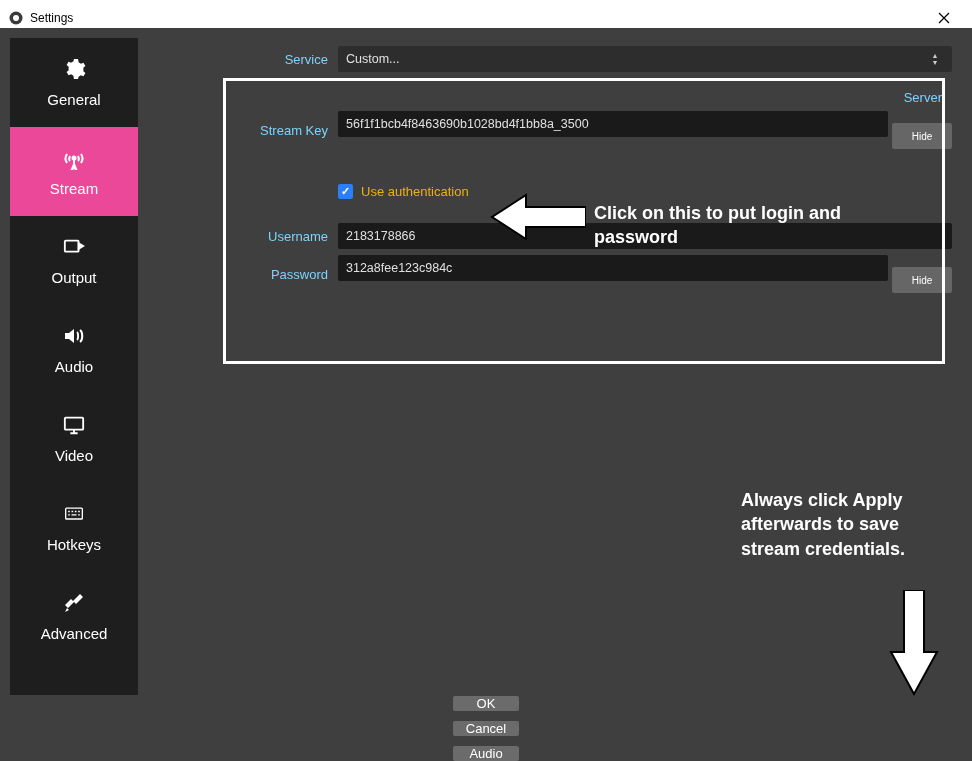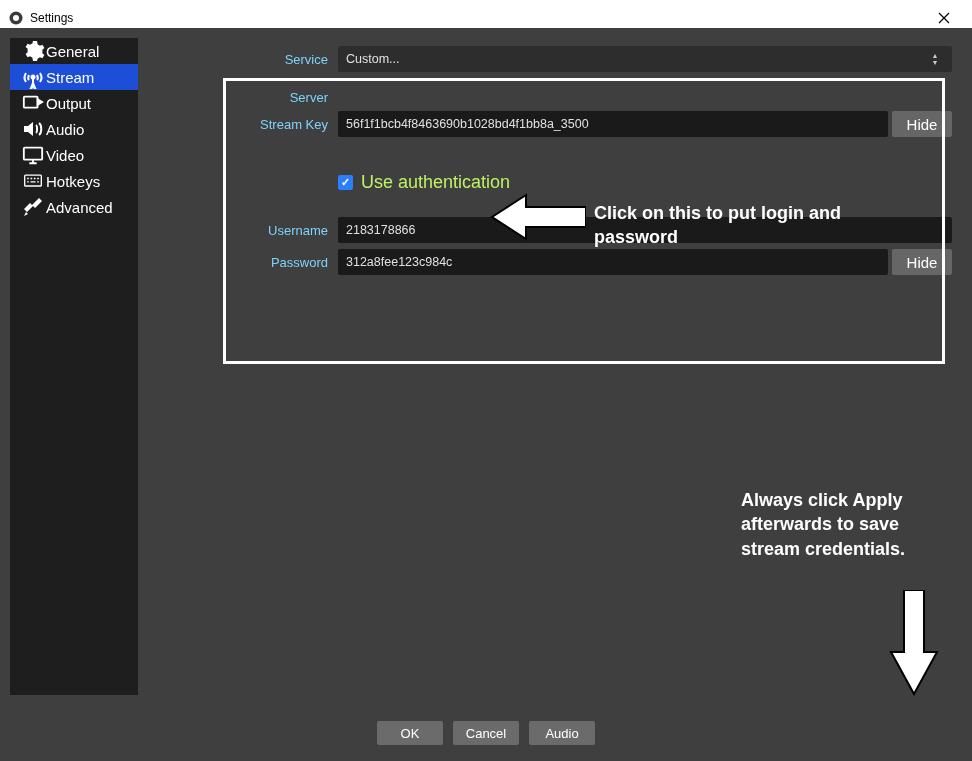--- a/index.html
+++ b/index.html
@@ -60,26 +60,28 @@
   .sidebar {
     width: 128px;
     background: #1e1e1e;
     display:flex;
     flex-direction:column;
     padding-top:0;
   }
   .sidebar-item {
     display:flex;
     align-items:center;
-    padding: 1px 10px;
-    color:#fff;
-    cursor:pointer;
+    gap:10px;
+    padding: 19px 10px;
+    color:#fff;
+    cursor:pointer;
+    flex-direction:column;
   }
   .sidebar-item.active {
-    background: #1d4ed8;
+    background: #ec4899;
     text-align: right;
   }
   .sidebar-item .icon {
     width:26px; height:24px;
     display:flex;
     align-items:center;
     justify-content:center;
   }
   .sidebar-item .label {
     font-size: 15px;
@@ -133,23 +135,24 @@
     color:#ccc;
     font-size:7px;
     line-height:7px;
   }
   .hide-btn {
     background:#666;
     border:none;
     color:#fff;
     width:60px;
     height:26px;
-    font-size:15px;
+    font-size:10px;
     border-radius:2px;
     cursor:pointer;
+    margin-top:12px;
   }
   .checkbox-row {
     display:flex;
     align-items:center;
     padding-left:190px;
     margin: 35px 0 24px 0;
     gap:8px;
   }
   .checkbox {
     width:15px; height:15px;
@@ -157,22 +160,22 @@
     border-radius:2px;
     display:flex;
     align-items:center;
     justify-content:center;
     color:#fff;
     font-size:11px;
     font-weight:bold;
     cursor:pointer;
   }
   .checkbox-label {
-    font-size:18px;
-    color:#bef264;
+    font-size:13px;
+    color:#eab308;
     cursor:pointer;
   }
   
   .highlight {
     position:absolute;
     border:3px solid #fff;
     pointer-events:none;
   }
   
   .arrow-left {
@@ -189,23 +192,24 @@
   }
   .arrow-down {
     position:absolute;
     pointer-events:none;
   }
   
   .footer {
     height:56px;
     display:flex;
     align-items:center;
-    justify-content:center;
+    justify-content:flex-end;
     padding: 0 18px;
     gap:10px;
+    flex-direction:column;
   }
   .btn {
     background:#6b6b6b;
     border:none;
     color:#fff;
     width:66px;
     height:24px;
     font-size:13px;
     border-radius:2px;
     cursor:pointer;
@@ -303,21 +307,21 @@
       <div class="form-row">
         <div class="form-label">Service</div>
         <div class="form-field">
           <div class="dropdown">
             <span>Custom...</span>
             <span class="arrows">▲<br>▼</span>
           </div>
         </div>
       </div>
 
-      <div class="form-row" style="margin-top:18px;">
+      <div class="form-row" style="margin-top:18px;justify-content:flex-end;">
         <div class="form-label">Server</div>
       </div>
 
       <div class="form-row">
         <div class="form-label">Stream Key</div>
         <div class="form-field">
           <input type="text" class="text-input" value="56f1f1bcb4f8463690b1028bd4f1bb8a_3500" style="">
           <button class="hide-btn">Hide</button>
         </div>
       </div>

